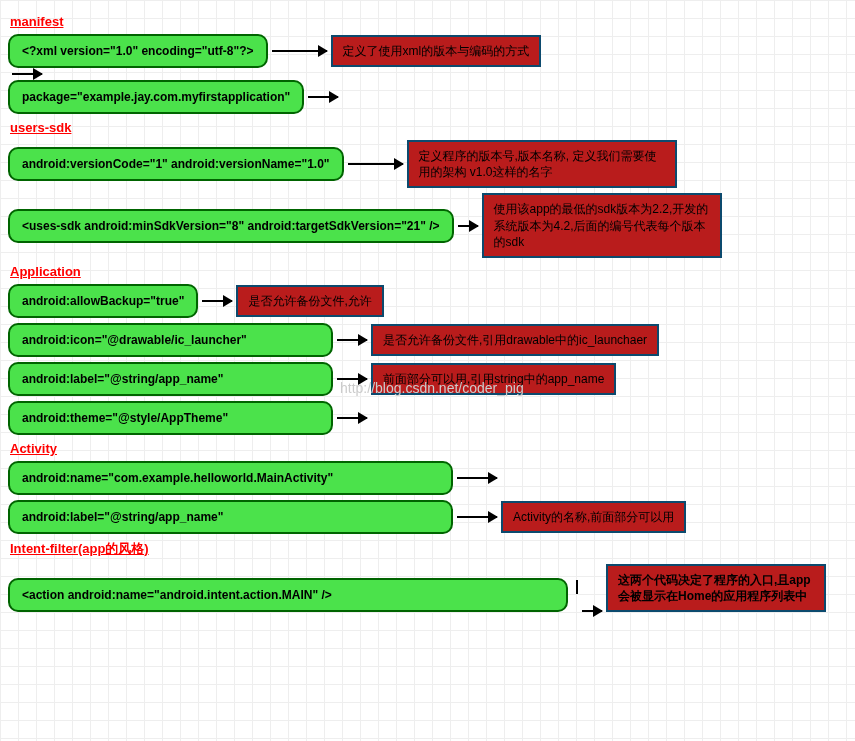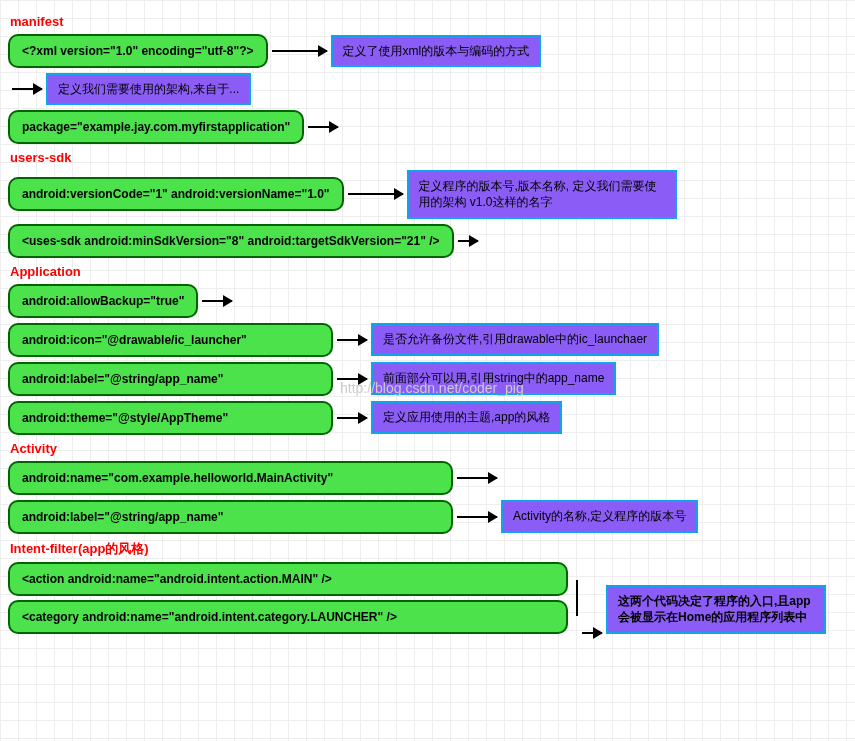--- a/index.html
+++ b/index.html
@@ -13,39 +13,40 @@
       linear-gradient(#eee 1px, transparent 1px),
       linear-gradient(90deg, #eee 1px, transparent 1px);
     background-size: 18px 18px;
     width: 855px;
   }
   .section-title {
     color: #ff0000;
     font-weight: bold;
     font-size: 13px;
     margin: 6px 0 4px 2px;
+    text-decoration: underline;
   }
   .row {
     display: flex;
     align-items: center;
     margin: 5px 0;
   }
   .gbox {
     background: #4be24b;
     border: 2px solid #006400;
     border-radius: 10px;
     padding: 8px 12px;
     font-weight: bold;
     color: #000;
     white-space: nowrap;
     flex: 0 0 auto;
   }
   .ybox {
-    background: #8b5cf6;
-    border: 2px solid #0ea5e9;
+    background: #b91c1c;
+    border: 2px solid #0c4a6e;
     padding: 6px 10px;
     color: #000;
     line-height: 1.35;
     max-width: 300px;
     flex: 0 0 auto;
   }
   .arrow {
     position: relative;
     height: 2px;
     background: #000;
@@ -61,21 +62,22 @@
     border-top: 6px solid transparent;
     border-bottom: 6px solid transparent;
   }
   .w30 { width: 30px; }
   .w40 { width: 40px; }
   .w20 { width: 20px; }
   .w55 { width: 55px; }
   .stackcol {
     display: flex;
     flex-direction: column;
-    gap: 4px;
+    gap: 25px;
+    margin-top: 16px;
   }
   .watermark {
     position: absolute;
     left: 340px;
     top: 380px;
     color: #cccccc;
     font-size: 14px;
     pointer-events: none;
   }
   .bracket-row { display: flex; align-items: stretch; }
@@ -89,84 +91,83 @@
 <div class="section-title">manifest</div>
 
 <div class="row">
   <div class="gbox">&lt;?xml version="1.0" encoding="utf-8"?&gt;</div>
   <div class="arrow w55"></div>
   <div class="ybox">定义了使用xml的版本与编码的方式</div>
 </div>
 
 <div class="row">
   <div class="arrow w30"></div>
-  <div class="ybox">定义我们需要使用的架构,来自于...</div>
 </div>
 
 <div class="row">
   <div class="gbox">package="example.jay.com.myfirstapplication"</div>
   <div class="arrow w30"></div>
 </div>
 
 <div class="section-title">users-sdk</div>
 
 <div class="row">
   <div class="gbox">android:versionCode="1"    android:versionName="1.0"</div>
   <div class="arrow w55"></div>
   <div class="ybox" style="max-width:270px">定义程序的版本号,版本名称, 定义我们需要使用的架构 v1.0这样的名字</div>
 </div>
 
 <div class="row">
   <div class="gbox">&lt;uses-sdk  android:minSdkVersion="8"  android:targetSdkVersion="21" /&gt;</div>
   <div class="arrow w20"></div>
+  <div class="ybox" style="max-width:240px">使用该app的最低的sdk版本为2.2,开发的系统版本为4.2,后面的编号代表每个版本的sdk</div>
 </div>
 
 <div class="section-title">Application</div>
 
 <div class="row">
   <div class="gbox">android:allowBackup="true"</div>
   <div class="arrow w30"></div>
+  <div class="ybox">是否允许备份文件,允许</div>
 </div>
 
 <div class="row">
   <div class="gbox" style="min-width:325px">android:icon="@drawable/ic_launcher"</div>
   <div class="arrow w30"></div>
   <div class="ybox" style="max-width:340px">是否允许备份文件,引用drawable中的ic_launchaer</div>
 </div>
 
 <div class="row">
   <div class="gbox" style="min-width:325px">android:label="@string/app_name"</div>
   <div class="arrow w30"></div>
   <div class="ybox" style="max-width:340px">前面部分可以用,引用string中的app_name</div>
 </div>
 
 <div class="row">
   <div class="gbox" style="min-width:325px">android:theme="@style/AppTheme"</div>
   <div class="arrow w30"></div>
-  <div class="ybox" style="max-width:340px">定义应用使用的主题,app的风格</div>
 </div>
 
 <div class="section-title">Activity</div>
 
 <div class="row">
   <div class="gbox" style="min-width:445px">android:name="com.example.helloworld.MainActivity"</div>
   <div class="arrow w40"></div>
 </div>
 
 <div class="row">
   <div class="gbox" style="min-width:445px">android:label="@string/app_name"</div>
   <div class="arrow w40"></div>
-  <div class="ybox" style="max-width:260px">Activity的名称,定义程序的版本号</div>
+  <div class="ybox" style="max-width:260px">Activity的名称,前面部分可以用</div>
 </div>
 
 <div class="section-title">Intent-filter(app的风格)</div>
 
 <div class="bracket-row">
   <div class="stackcol" style="flex:0 0 auto;">
     <div class="gbox" style="min-width:560px">&lt;action android:name="android.intent.action.MAIN" /&gt;</div>
-    <div class="gbox" style="min-width:560px">&lt;category android:name="android.intent.category.LAUNCHER" /&gt;</div>
   </div>
   <div class="vbar"></div>
   <div style="display:flex;align-items:flex-end;font-weight:bold;">
     <div class="arrow w20"></div>
     <div class="ybox" style="max-width:220px">这两个代码决定了程序的入口,且app会被显示在Home的应用程序列表中</div>
   </div>
 </div>
 
 </body></html>

